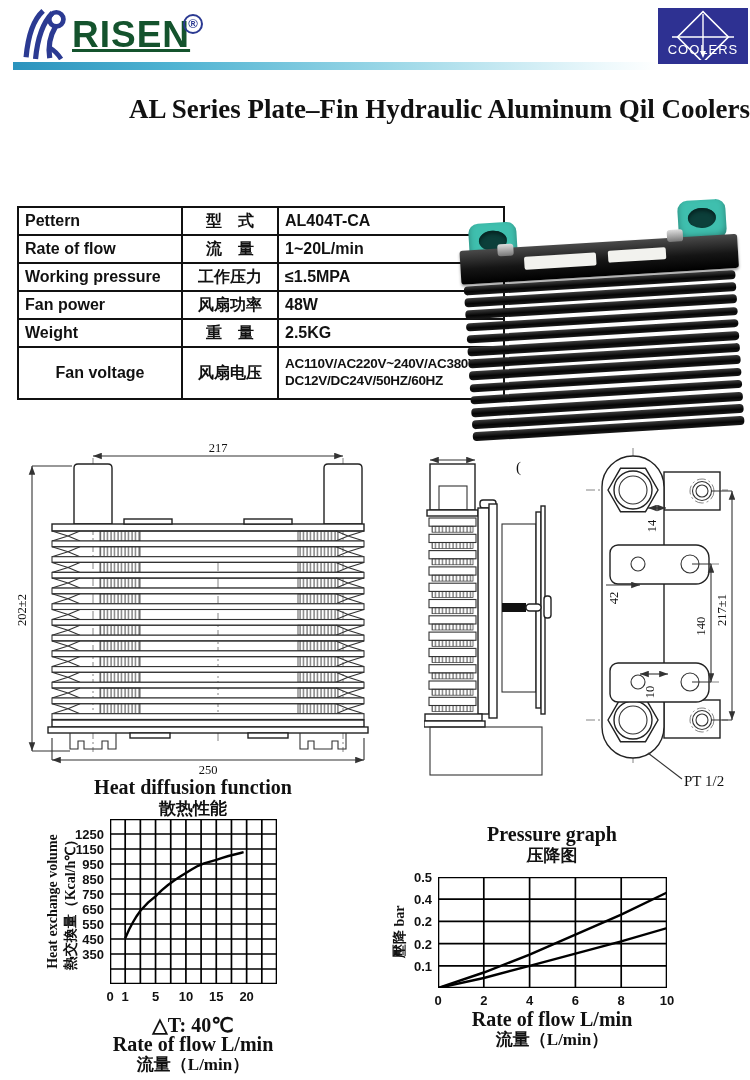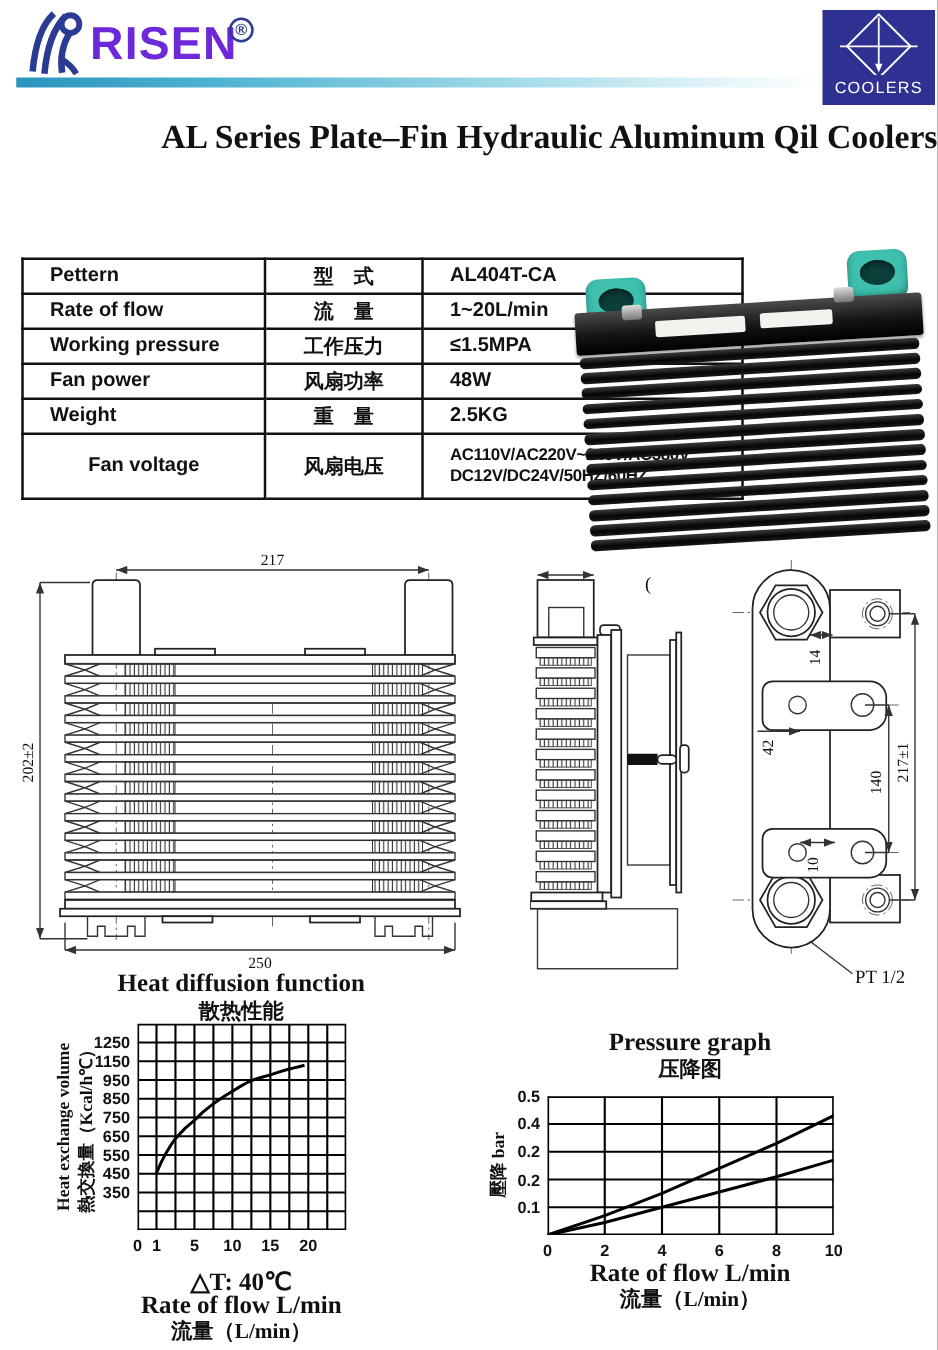--- a/index.html
+++ b/index.html
@@ -1,35 +1,35 @@
 <!DOCTYPE html>
 <html><head>
 <meta charset="utf-8">
 <style>
   html,body{margin:0;padding:0;background:#888;}
   #page{position:relative;width:750px;height:1080px;background:#fff;overflow:hidden;
         font-family:"Liberation Sans",sans-serif;color:#111;}
   .abs{position:absolute;}
 
   
-  .brand-text{font-weight:bold;font-size:37px;letter-spacing:1px;color:#6d28d9;}
+  .brand-text{font-weight:bold;font-size:37px;letter-spacing:1px;color:#14532d;text-decoration:underline;}
   .reg{font-size:13px;font-weight:bold;color:#2b3a92;border:2px solid #2b3a92;border-radius:50%;
        width:16px;height:16px;line-height:16px;text-align:center;}
   .divider{background:linear-gradient(to right,#2b93bd,#4fb3d2 25%,#9fd9e8 60%,#eef9fc 92%,#fff);}
   .badge{background:#2e3192;display:flex;flex-direction:column;align-items:center;justify-content:flex-end;}
   .badge-label{color:#fff;font-size:13px;letter-spacing:1px;margin-bottom:7px;font-family:"Liberation Sans",sans-serif;}
 
   
   .title{width:750px;text-align:right;font-family:"Liberation Serif",serif;font-weight:bold;}
   .title.en{font-size:27px;letter-spacing:0px;}
   .title.cn{font-size:26px;}
 
   
   table.spec{border-collapse:collapse;table-layout:fixed;}
-  table.spec td{border:2.5px solid #111;font-weight:bold;font-size:16px;padding:0 21px;vertical-align:middle;}
+  table.spec td{border:2.5px solid #111;font-weight:bold;font-size:16px;padding:0 6px;vertical-align:middle;}
   table.spec{border:1.5px solid #111;}
   td.c-en{width:150px;}
   td.c-cn{width:82px;font-size:17px;text-align:center;}
   td.c-val{width:212px;}
   .v2{font-size:13.5px;letter-spacing:-0.3px;line-height:1.25;}
   .rowh{height:28px;}
   .rowhL{height:52px;}
   .center{text-align:center;}
 
   
@@ -74,21 +74,21 @@
       <path d="M15,54 C17,32 23,15 33,5" stroke="#2b3a92" stroke-width="5.5" fill="none"></path>
       <circle cx="37" cy="12" r="7.5" stroke="#2b3a92" stroke-width="5" fill="none"></circle>
       <path d="M36,20 C30,30 28,40 30,53" stroke="#2b3a92" stroke-width="5.5" fill="none"></path>
       <path d="M30,42 C35,45 39,49 42,54" stroke="#2b3a92" stroke-width="5" fill="none"></path>
     </svg>
   </div>
   <div class="abs brand-text" style="left:72px;top:14px;">RISEN</div>
   <div class="abs reg" style="left:183px;top:14px;">®</div>
   <div class="abs divider" style="left:13px;top:62px;width:645px;height:8px;"></div>
 
-  <div class="abs badge" style="left:658px;top:8px;width:90px;height:76px;">
+  <div class="abs badge" style="left:658px;top:8px;width:90px;height:56px;">
     <svg class="abs" style="left:0;top:2px;" width="90" height="50" viewBox="0 0 90 50">
       <rect x="27" y="9" width="36" height="36" transform="rotate(45 45 27)" fill="none" stroke="#fff" stroke-width="1.6"></rect>
       <line x1="14" y1="27" x2="76" y2="27" stroke="#fff" stroke-width="1.4"></line>
       <line x1="45" y1="4" x2="45" y2="44" stroke="#fff" stroke-width="1.4"></line>
       <path d="M42,41 L45,48 L48,41 Z" fill="#fff"></path>
     </svg>
     <div class="badge-label">COOLERS</div>
   </div>
 
   <div class="abs title en" style="top:94px;">AL Series Plate–Fin Hydraulic Aluminum Qil Coolers</div>

